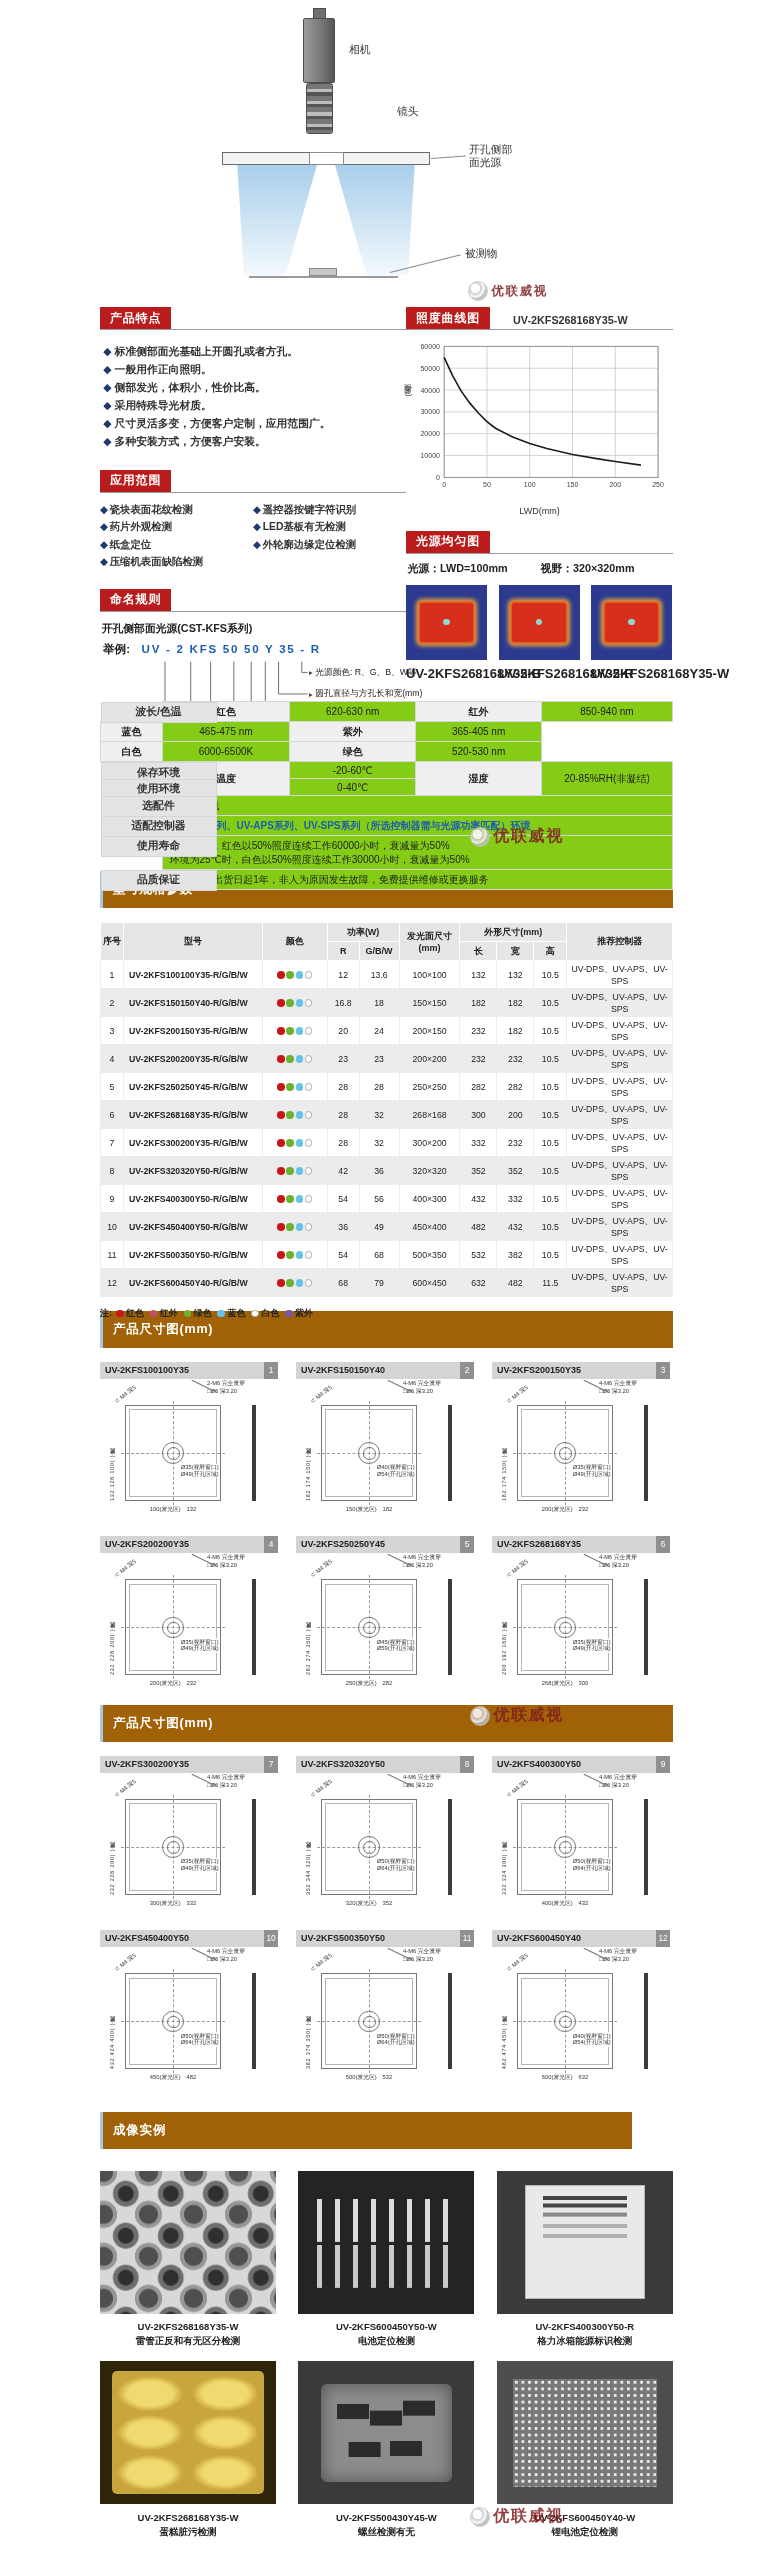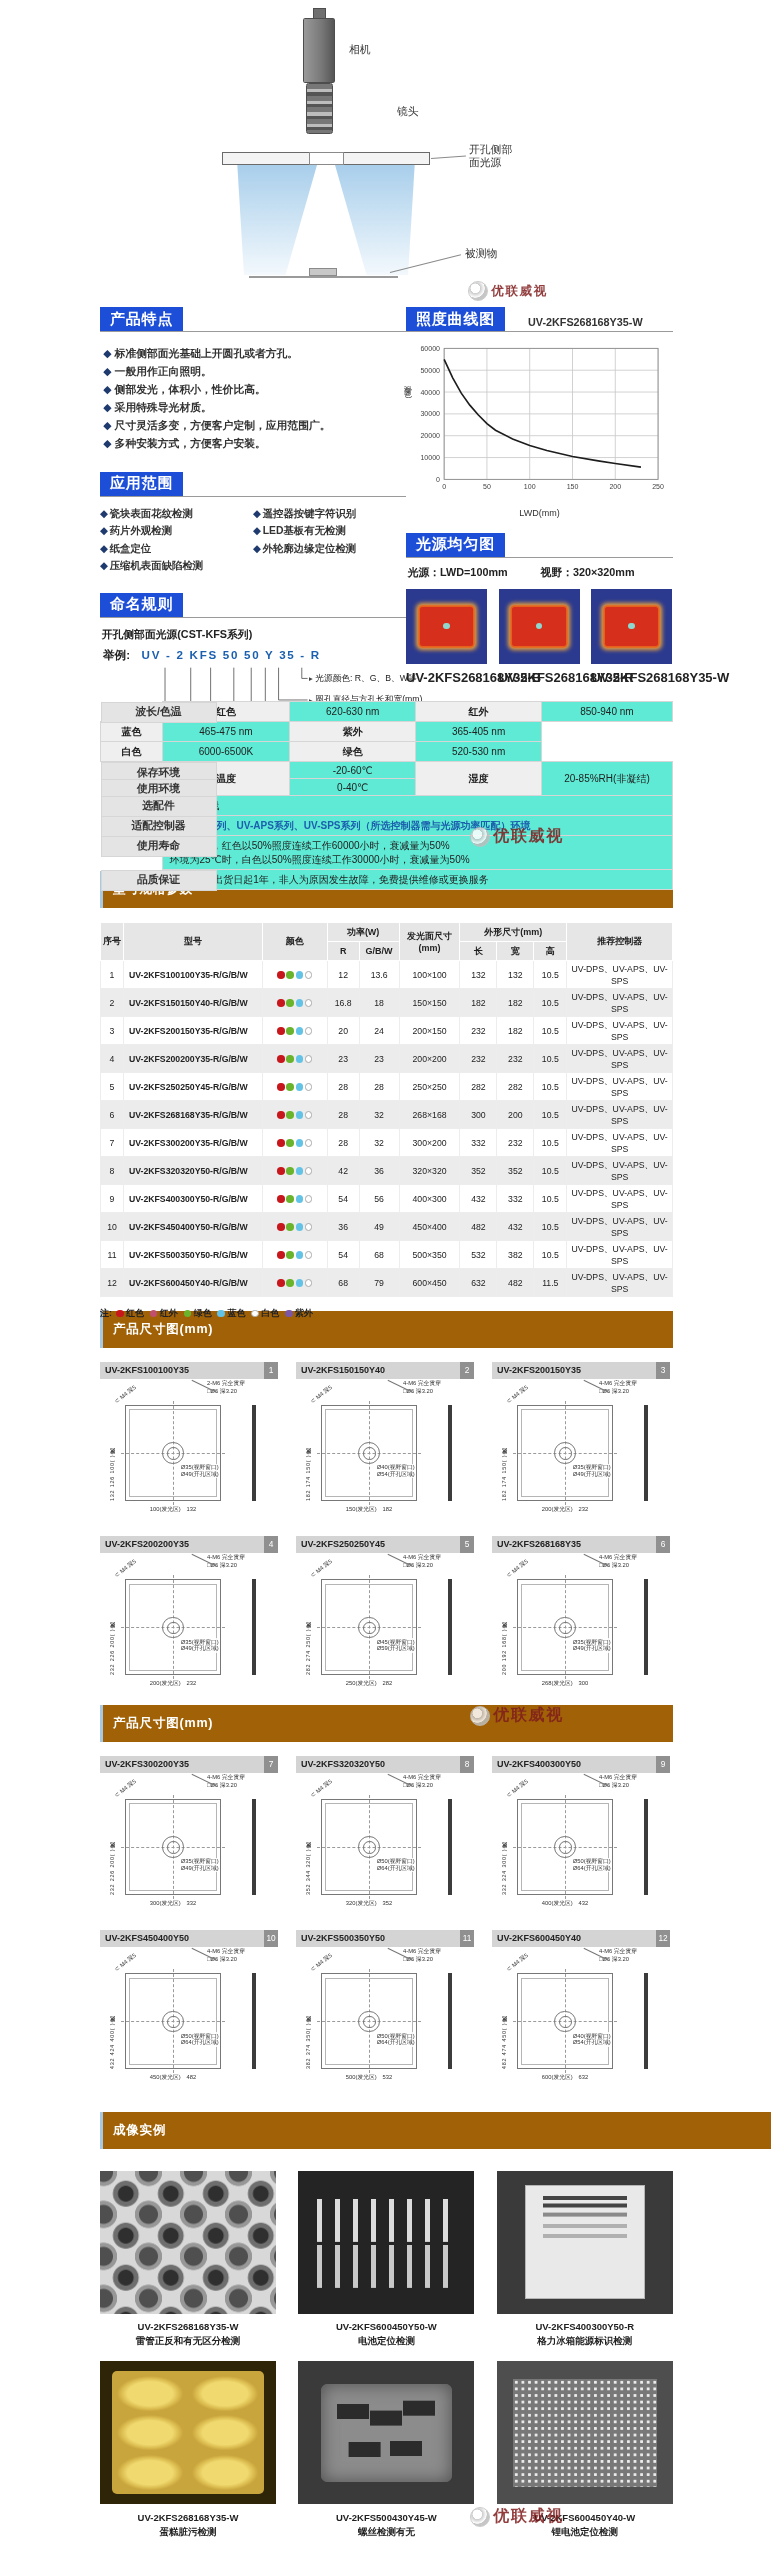--- a/index.html
+++ b/index.html
@@ -1,20 +1,20 @@
 <!DOCTYPE html>
 <html style="font-size:13.3px"><head>
 <meta charset="utf-8">
 <style>
 *{box-sizing:border-box;margin:0;padding:0}
 body{width:772px;background:#fff;font-family:"Liberation Sans","DejaVu Sans",sans-serif;color:#222}
 #page{position:relative;width:772px;height:2576px;overflow:hidden;background:#fff}
 
 .sec-head{display:flex;align-items:flex-end;border-bottom:0.8px solid #9a9a9a;margin-bottom:8.3px}
-.sec-tag{display:inline-block;background:#1d4ed8;color:#fff;font-weight:bold;font-size:15px;padding:2.5px 10px;letter-spacing:0.8px}
+.sec-tag{display:inline-block;background:#b91c1c;color:#fff;font-weight:bold;font-size:12px;padding:2.5px 10px;letter-spacing:0.8px}
 .sec-model{font-weight:bold;font-size:10.8px;color:#333;margin-left:23px;padding-bottom:3.3px}
 .big-head{background:#a16207;color:#fff;font-weight:bold;font-size:12.5px;padding:10px 10px;letter-spacing:0.8px;border-left:3.3px solid #a8c9e4;margin-bottom:14px}
 
 .diagram{position:relative;height:307px}
 .cam-body{position:absolute;left:303px;top:18px;width:32px;height:65px;background:linear-gradient(90deg,#9a9a9a,#777 60%,#555);border:0.8px solid #4d4d4d;border-radius:1.7px}
 .cam-top{position:absolute;left:313px;top:8.3px;width:12.5px;height:10.8px;background:#6f6f6f;border:0.8px solid #4d4d4d}
 .lens{position:absolute;left:306px;top:83px;width:26.6px;height:51px;background:repeating-linear-gradient(180deg,#777 0 5px,#bdbdbd 5px 8.3px,#555 8.3px 11.6px);border:0.8px solid #4d4d4d;border-radius:2.5px}
 .lbl{position:absolute;font-size:10.8px;color:#333}
 .panel{position:absolute;left:222px;top:152px;width:208px;height:12.5px;background:#f4f4f4;border:0.8px solid #6a6a6a}
 .panel-hole{position:absolute;left:86px;top:-0.8px;width:35px;height:12.5px;background:#fff;border:0.8px solid #8a8a8a}
@@ -55,21 +55,21 @@
 .uni-head{display:flex;font-size:10.8px;font-weight:bold;margin:8.3px 0 8.3px 1.7px;gap:33px}
 .uni-grid{display:flex;gap:11.6px}
 .uni-cell{width:81px}
 .heat{width:81px;height:75px;background:#2b3a8f;position:relative}
 .heat-core{position:absolute;inset:24% 17%;background:#d6301d;border-radius:2.5px;box-shadow:0 0 0 1.7px #e8611c,0 0 4.2px 3.3px #eda23b}
 .heat-dot{position:absolute;left:50%;top:50%;width:6.6px;height:6.6px;margin:-3.3px 0 0 -3.3px;background:#8fd8cf;border-radius:50%}
 .uni-model{font-size:13px;font-weight:bold;margin-top:6.6px;white-space:nowrap}
 
 .spec{padding-left:100px;width:672px;height:170px;position:relative}
 .spec table{border-collapse:collapse;width:573px;font-size:10px}
-.spec td{border:0.8px solid #d6d6d6;padding:2.5px 6.6px;background:#5eead4;text-align:center}
+.spec td{border:0.8px solid #d6d6d6;padding:2.5px 6.6px;background:#84cc16;text-align:center}
 .spec td.lbl{background:#e4e4e4;font-weight:bold;width:116px}
 .spec td.sub{background:#efefef;font-weight:bold;width:71px}
 .spec td.val{width:148px}
 .spec td.blue{color:#1b5fae;text-align:left;font-weight:bold}
 .spec td.left{text-align:left}
 
 .models{padding-left:100px;width:672px;height:440px}
 .models table{border-collapse:collapse;width:573px;font-size:8.7px;margin-top:1.7px}
 .models th{background:#e6e6e6;border:0.8px solid #fff;padding:2.5px 1.7px;font-size:9px}
 .models td{border:0.8px solid #ededed;padding:2.5px 1.7px;text-align:center}
@@ -923,21 +923,21 @@
               <span>Ø54(开孔区域)</span>
             </div>
             <div class="d-bottom">600(发光区)　632</div>
           </div>
         </div>
 
     </div>
   </div>
 
   <div class="examples">
-    <div class="big-head" style="width:671px">成像实例</div>
+    <div class="big-head" style="width:532px">成像实例</div>
     <div class="ex-grid">
 
         <div>
           <div class="ex-img" data-img="ex-detonator"></div>
           <div class="ex-cap">
             <div>UV-2KFS268168Y35-W</div>
             <div>雷管正反和有无区分检测</div>
           </div>
         </div>
 

